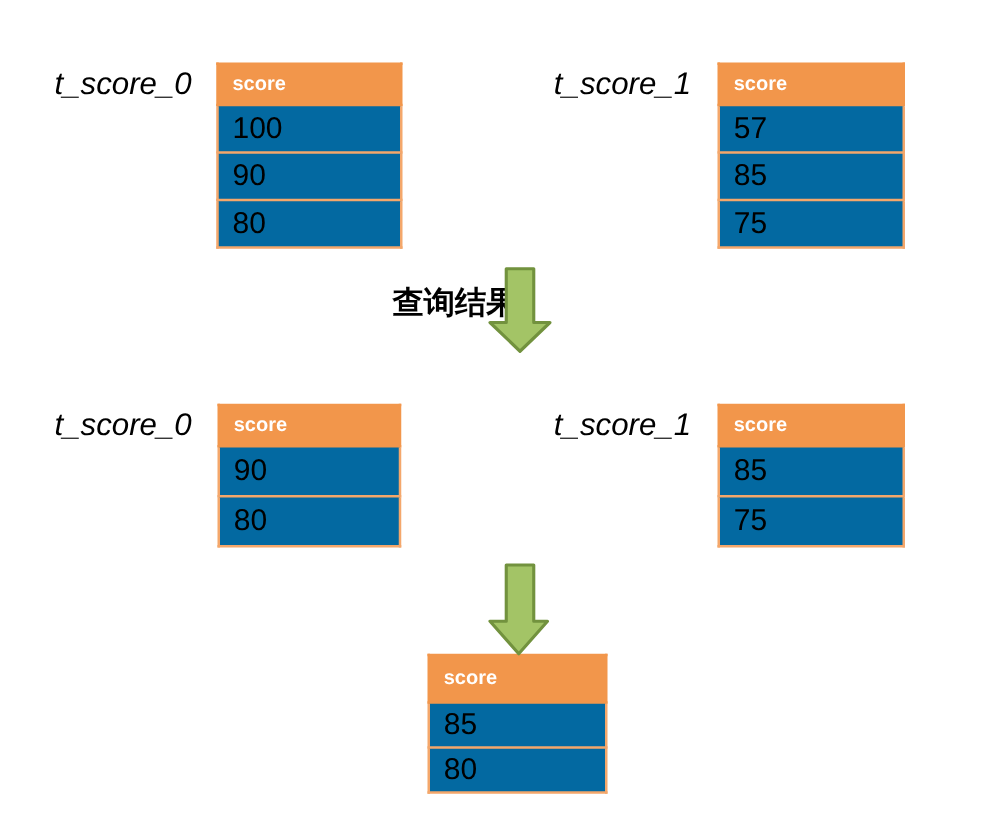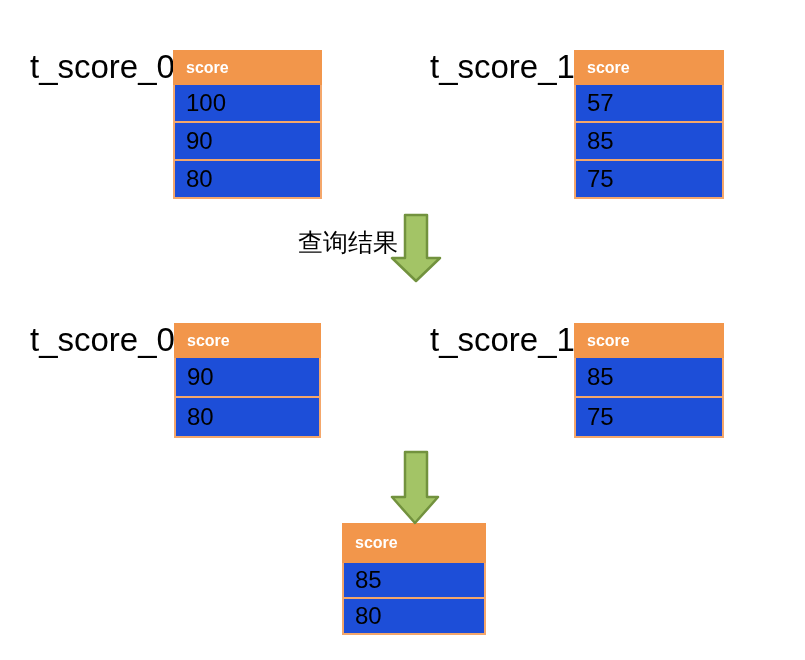--- a/index.html
+++ b/index.html
@@ -30,41 +30,42 @@
   .tbl th {
     background: var(--header-bg);
     color: var(--header-text);
     font-weight: bold;
     font-size: 16px;
     text-align: left;
     padding: 0 0 0 11px;
     vertical-align: middle;
   }
   .tbl td {
-    background: #1d4ed8;
+    background: #0369a1;
     border: 2px solid var(--cell-border);
     font-size: 24px;
     text-align: left;
     padding: 0 0 0 11px;
     vertical-align: middle;
   }
   .tbl th { border: 2px solid var(--header-bg); }
   .tbl-top th { height: 33px; }
   .tbl-top td { height: 38px; }
   .tbl-mid th { height: 33px; }
   .tbl-mid td { height: 40px; }
   .tbl-merged th { height: 38px; }
   .tbl-merged td { height: 36px; }
   .tbl-label {
     position: absolute;
-    font-size: 33px;
+    font-size: 25px;
     line-height: 30px;
-    text-align: left;
+    text-align: center;
     white-space: nowrap;
     color: var(--body-text);
+    font-style: italic;
   }
   .arrow-label {
     position: absolute;
     font-size: 25px;
     line-height: 30px;
     text-align: right;
     white-space: nowrap;
     color: var(--body-text);
   }
   .arrow-svg { position: absolute; z-index: 2; }
@@ -105,21 +106,21 @@
         </tr>
     <tr>
           <td>85</td>
         </tr>
     <tr>
           <td>75</td>
         </tr>
   </tbody>
     </table>
 
-  <div class="arrow-label" style="left:260px; top:227px; width:138px;">查询结果</div>
+  <div class="arrow-label" style="left:276px; top:227px; width:138px;font-weight:bold;">查询结果</div>
 
   <svg class="arrow-svg" style="left:385px; top:212px;" width="60" height="72" viewBox="0 0 60 72">
     <polygon points="20,3 42,3 42,46 55,46 31,69 7,46 20,46" stroke-width="2.5" stroke-linejoin="round" fill="#A3C466" stroke="#72923E"></polygon>
   </svg>
 
   <div class="tbl-label" style="left:30px; top:325px; width:137px;">t_score_0</div>
 
   <table class="tbl tbl-mid" style="left:174px; top:323px; width:147px;">
     <tbody>
         <tr>

